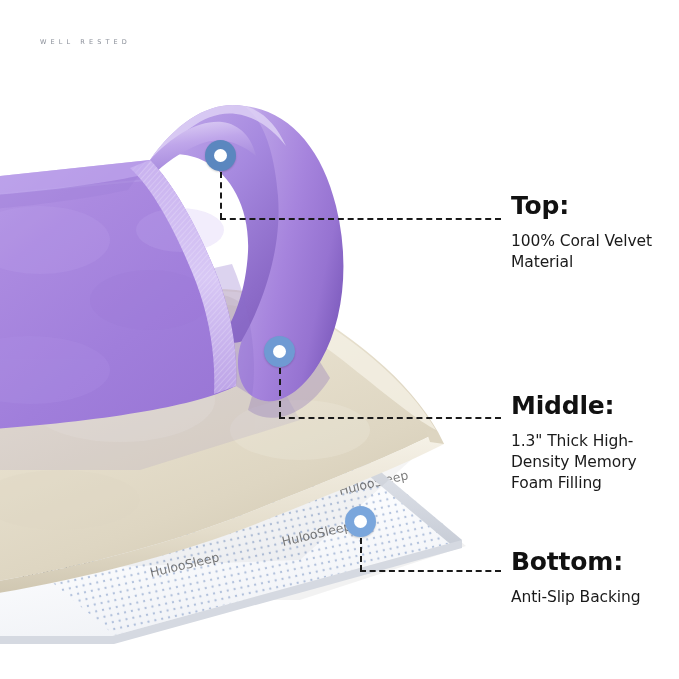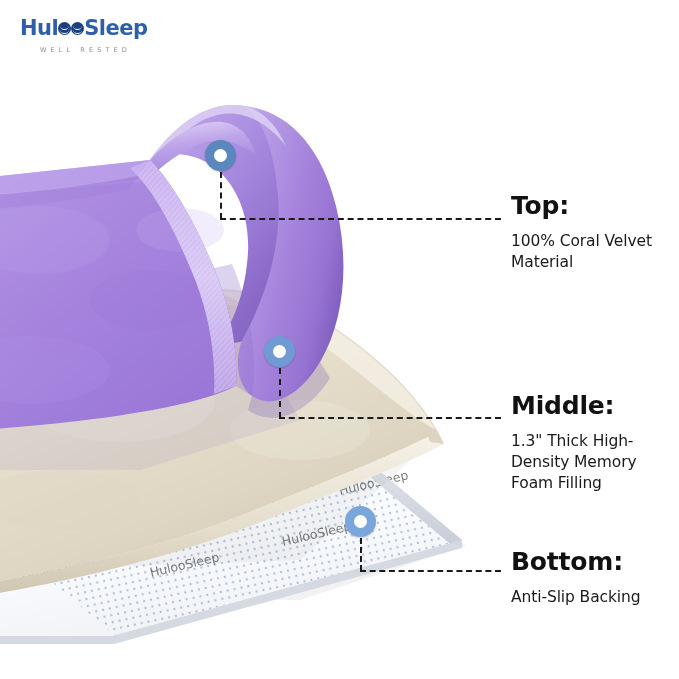--- a/index.html
+++ b/index.html
@@ -59,21 +59,21 @@
     position: absolute;
     left: 2px;
     width: 9px;
     height: 5px;
     border-bottom: 1.6px solid #ffffff;
     border-radius: 0 0 9px 9px;
   }
   .logo-eye .lash.l1 { top: 2px; }
   .logo-eye .lash.l2 { top: 6px; }
   #logo-tagline {
-    margin-top: 7px;
+    margin-top: 20px;
     font-size: 6.5px;
     letter-spacing: 4.1px;
     color: #8a8f99;
     font-weight: normal;
     padding-left: 20px;
   }
 
   
   #title {
     position: absolute;
@@ -136,29 +136,20 @@
     line-height: 1.38;
     letter-spacing: -0.1px;
   }
 </style>
 </head>
 <body>
 
 <div id="page">
 
   <div id="logo">
-    <div id="logo-wordmark">
-      <span class="lw-part">Hul</span><span id="logo-eyes"><span class="logo-eye e1">
-            <span class="lash l1"></span>
-            <span class="lash l2"></span>
-          </span><span class="logo-eye e2">
-            <span class="lash l1"></span>
-            <span class="lash l2"></span>
-          </span></span><span class="lw-part">Sleep</span>
-    </div>
     <div id="logo-tagline">WELL RESTED</div>
   </div>
 
 
   <svg id="product" viewBox="0 0 470 679">
     <defs>
 
       <pattern id="dots" width="7" height="7" patternUnits="userSpaceOnUse" patternTransform="rotate(-12)">
         <circle cx="2" cy="2" r="1.15" fill="#5e7fb8" opacity="0.85"></circle>
       </pattern>

